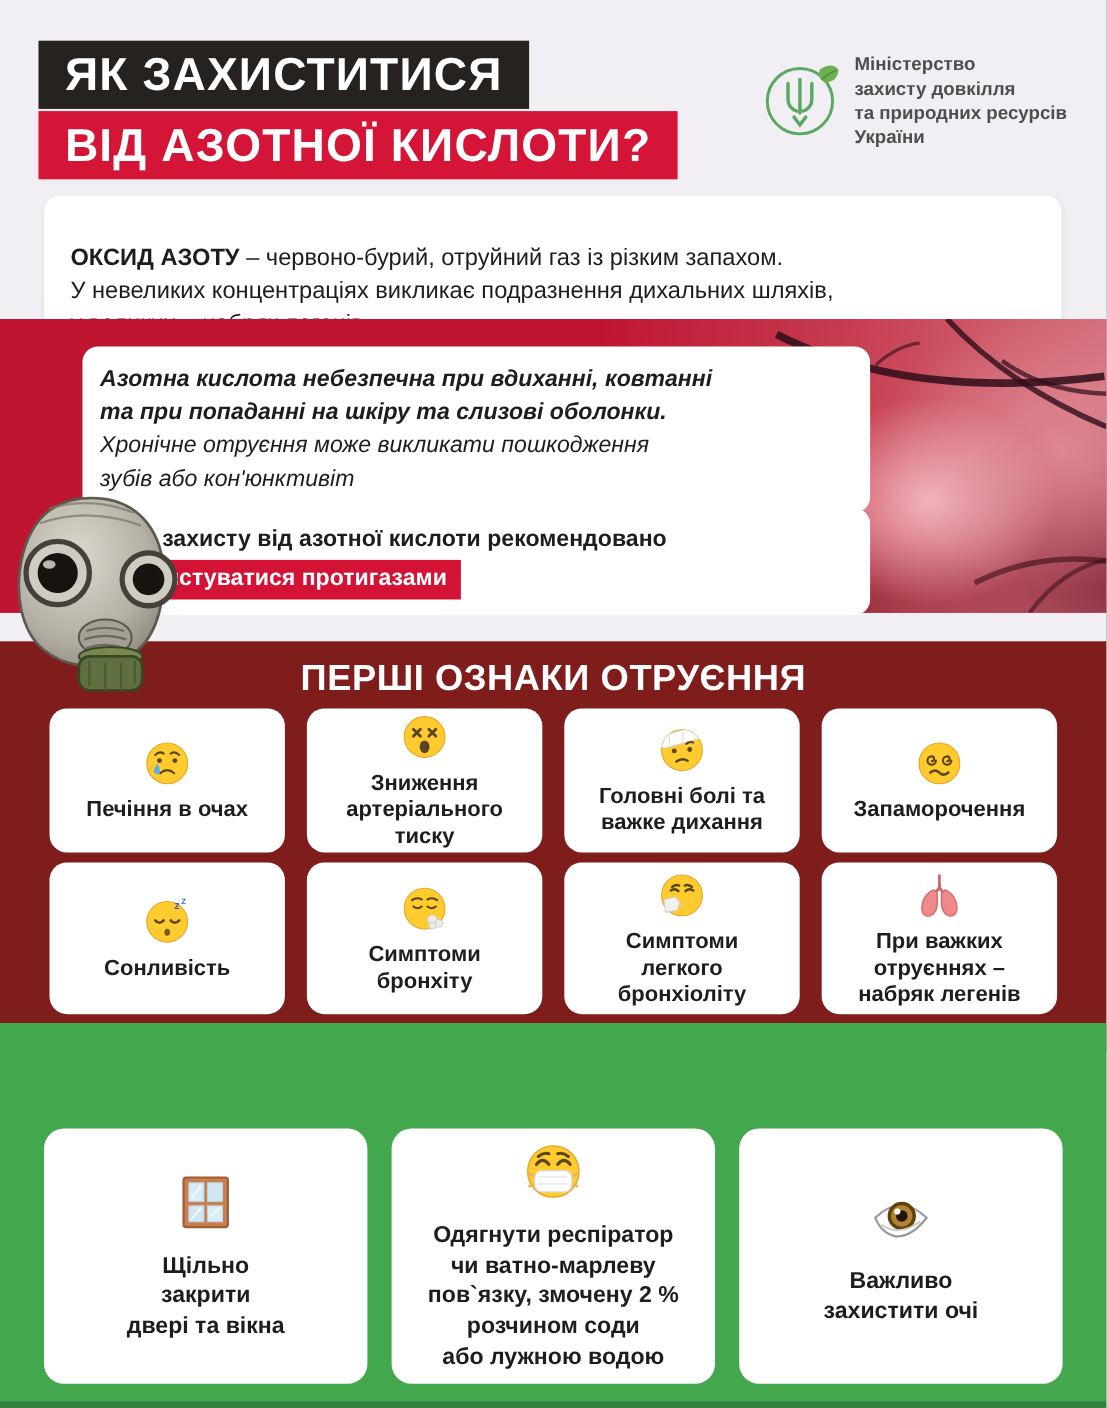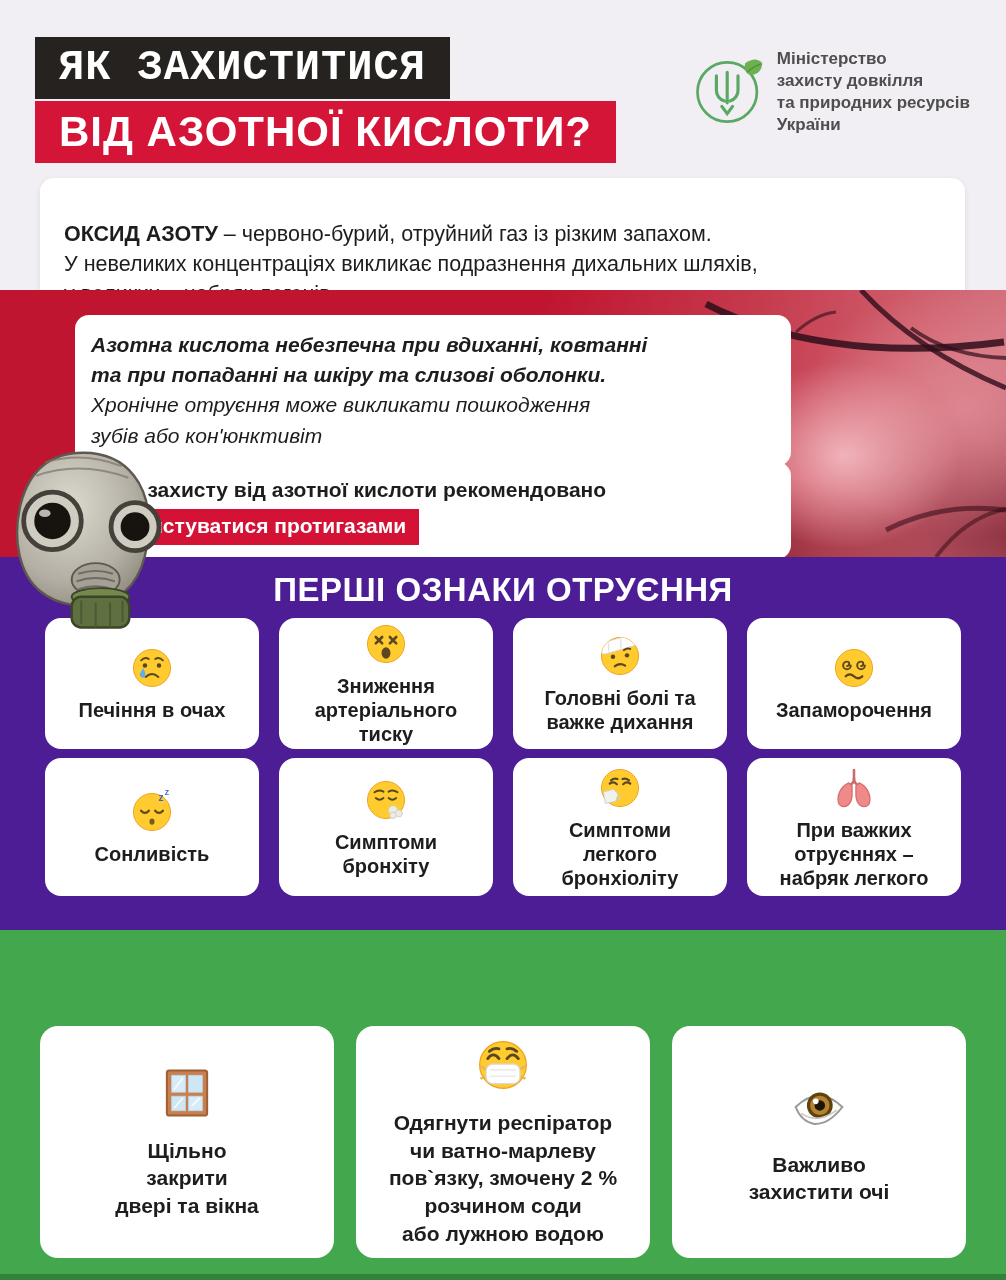--- a/index.html
+++ b/index.html
@@ -2,21 +2,21 @@
 <html lang="uk"><head>
 <meta charset="utf-8">
 <style>
   * { margin:0; padding:0; box-sizing:border-box; }
   body { font-family:"Liberation Sans","DejaVu Sans",sans-serif; background:#888; }
   .page { position:relative; width:1006px; height:1280px; margin:0 auto; overflow:hidden; background:#f1eff3; }
 
   
   .top-section { position:absolute; left:0; top:0; width:1006px; height:290px; background:#f1eff3; }
   .title-bar { position:absolute; white-space:nowrap; font-weight:bold; color:#fff; letter-spacing:1px; }
-  .title-black { left:35px; top:37px; height:62px; line-height:62px; padding:0 24px; background:#262220; font-size:42px;font-family:Liberation Mono, monospace; }
+  .title-black { left:35px; top:37px; height:62px; line-height:62px; padding:0 24px; background:#262220; font-size:42px; }
   .title-red   { left:35px; top:101px; height:62px; line-height:62px; padding:0 24px; background:#d41537; font-size:42px; }
   .logo { position:absolute; right:36px; top:48px; display:flex; align-items:center; gap:12px; }
   .logo-circle { width:72px; height:72px; flex:0 0 auto; }
   .logo-text { font-size:17px; font-weight:bold; color:#4e4e4e; line-height:1.3; white-space:pre-line; }
   .intro-card { position:absolute; left:40px; top:178px; width:925px; background:#fff; border-radius:14px;
                 padding:11px 24px; font-size:21.5px; line-height:1.4; color:#1d1c1e;
                 box-shadow:0 2px 6px rgba(0,0,0,.08); }
   .intro-card .term { font-weight:bold; }
   .pre { white-space:pre-line; }
 
@@ -34,21 +34,21 @@
   .danger-box { position:absolute; left:75px; width:716px; background:#fff; border-radius:14px; color:#1d1c1e; }
   .danger-box-1 { top:25px; padding:15px 16px; font-size:21px; line-height:1.44;font-style:italic; }
   .danger-box-1 .b { font-weight:bold; }
   .danger-box-2 { top:172px; padding:13px 26px 14px; font-size:21px; line-height:1.4; }
   .danger-box-2 .line1 { font-weight:bold; }
   .chip { display:inline-block; margin-top:5px; background:#d31236; color:#fff; font-weight:bold;
           padding:4px 13px 6px; font-size:21px; line-height:1.2; }
   .gas-mask { position:absolute; left:-8px; top:447px; width:192px; height:192px; z-index:6; }
 
   
-  .dark-section { position:absolute; left:0; top:557px; width:1006px; height:373px; background:#4c1d95; }
+  .dark-section { position:absolute; left:0; top:583px; width:1006px; height:373px; background:#7f1d1d; }
   .dark-title { margin-top:14px; text-align:center; color:#fff; font-weight:bold; font-size:33px; letter-spacing:.5px; }
   .symptom-grid { position:absolute; left:45px; right:45px; top:61px;
                   display:grid; grid-template-columns:repeat(4,1fr); grid-template-rows:131px 138px;
                   column-gap:20px; row-gap:9px; }
   .sym-card { background:#fff; border-radius:16px; display:flex; flex-direction:column;
               align-items:center; justify-content:center; gap:7px; padding:8px 10px; }
   .sym-icon { width:46px; height:46px; }
   .sym-icon svg { width:100%; height:100%; display:block; }
   .sym-label { font-weight:bold; font-size:20px; line-height:1.2; color:#1d1c1e; text-align:center; white-space:pre-line; }
 
@@ -273,21 +273,21 @@
                 <path d="M36 8 v14"></path>
                 <path d="M36 22 q0 7 -9 11"></path>
                 <path d="M36 22 q0 7 9 11"></path>
               </g>
               <path d="M28 28 C13 34 8 52 13 62 C20 69 32 64 33 48 L33 33 Z" fill="#EF8A8A" stroke="#D96A6A" stroke-width="2"></path>
               <path d="M44 28 C59 34 64 52 59 62 C52 69 40 64 39 48 L39 33 Z" fill="#EF8A8A" stroke="#D96A6A" stroke-width="2"></path>
             </svg>
           </div>
         <div class="sym-label">При важких
 отруєннях –
-набряк легкого</div>
+набряк легенів</div>
       </div>
     </div>
   </div>
 
   <div class="green-section">
     <div class="action-grid">
       <div class="act-card">
         <div class="act-icon">
             <svg viewBox="0 0 72 72">
               <rect x="11" y="8" width="50" height="56" rx="3" fill="#C97F50" stroke="#A05F33" stroke-width="2.5"></rect>

